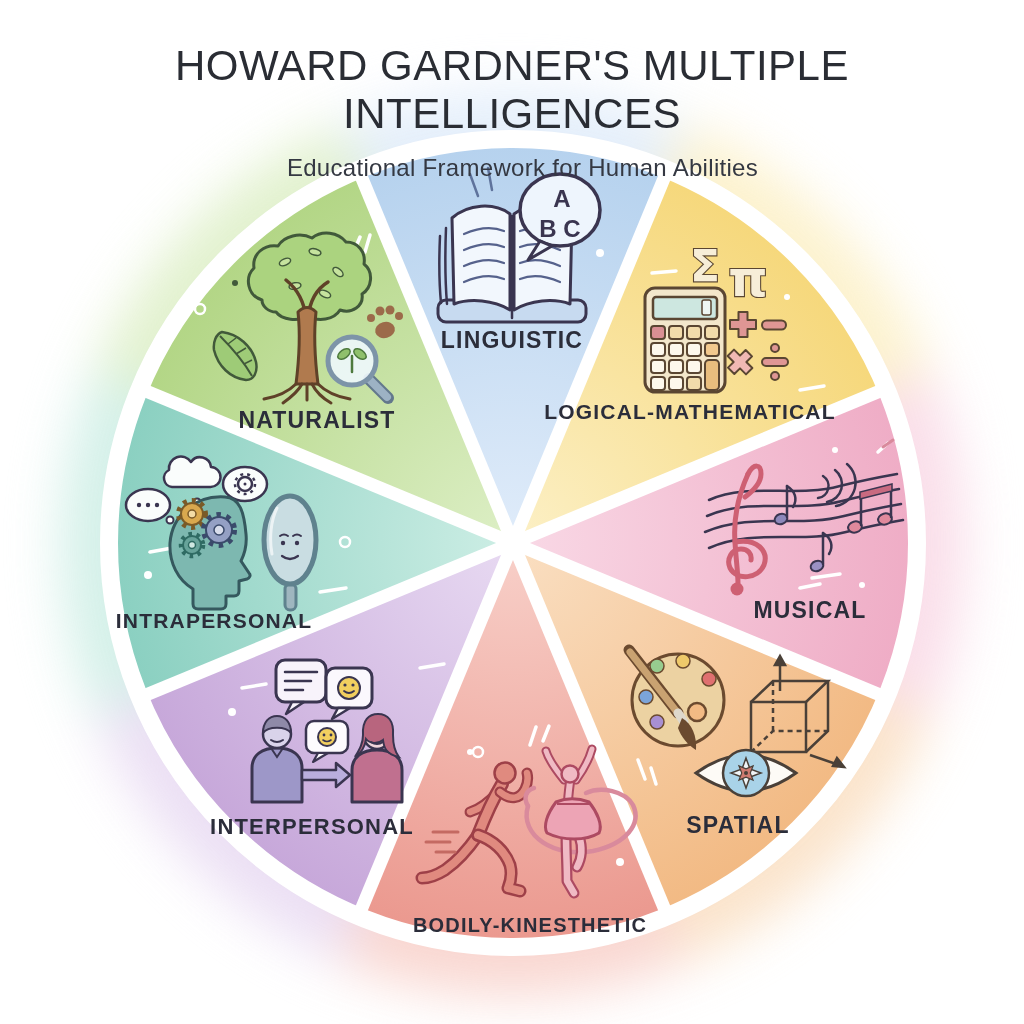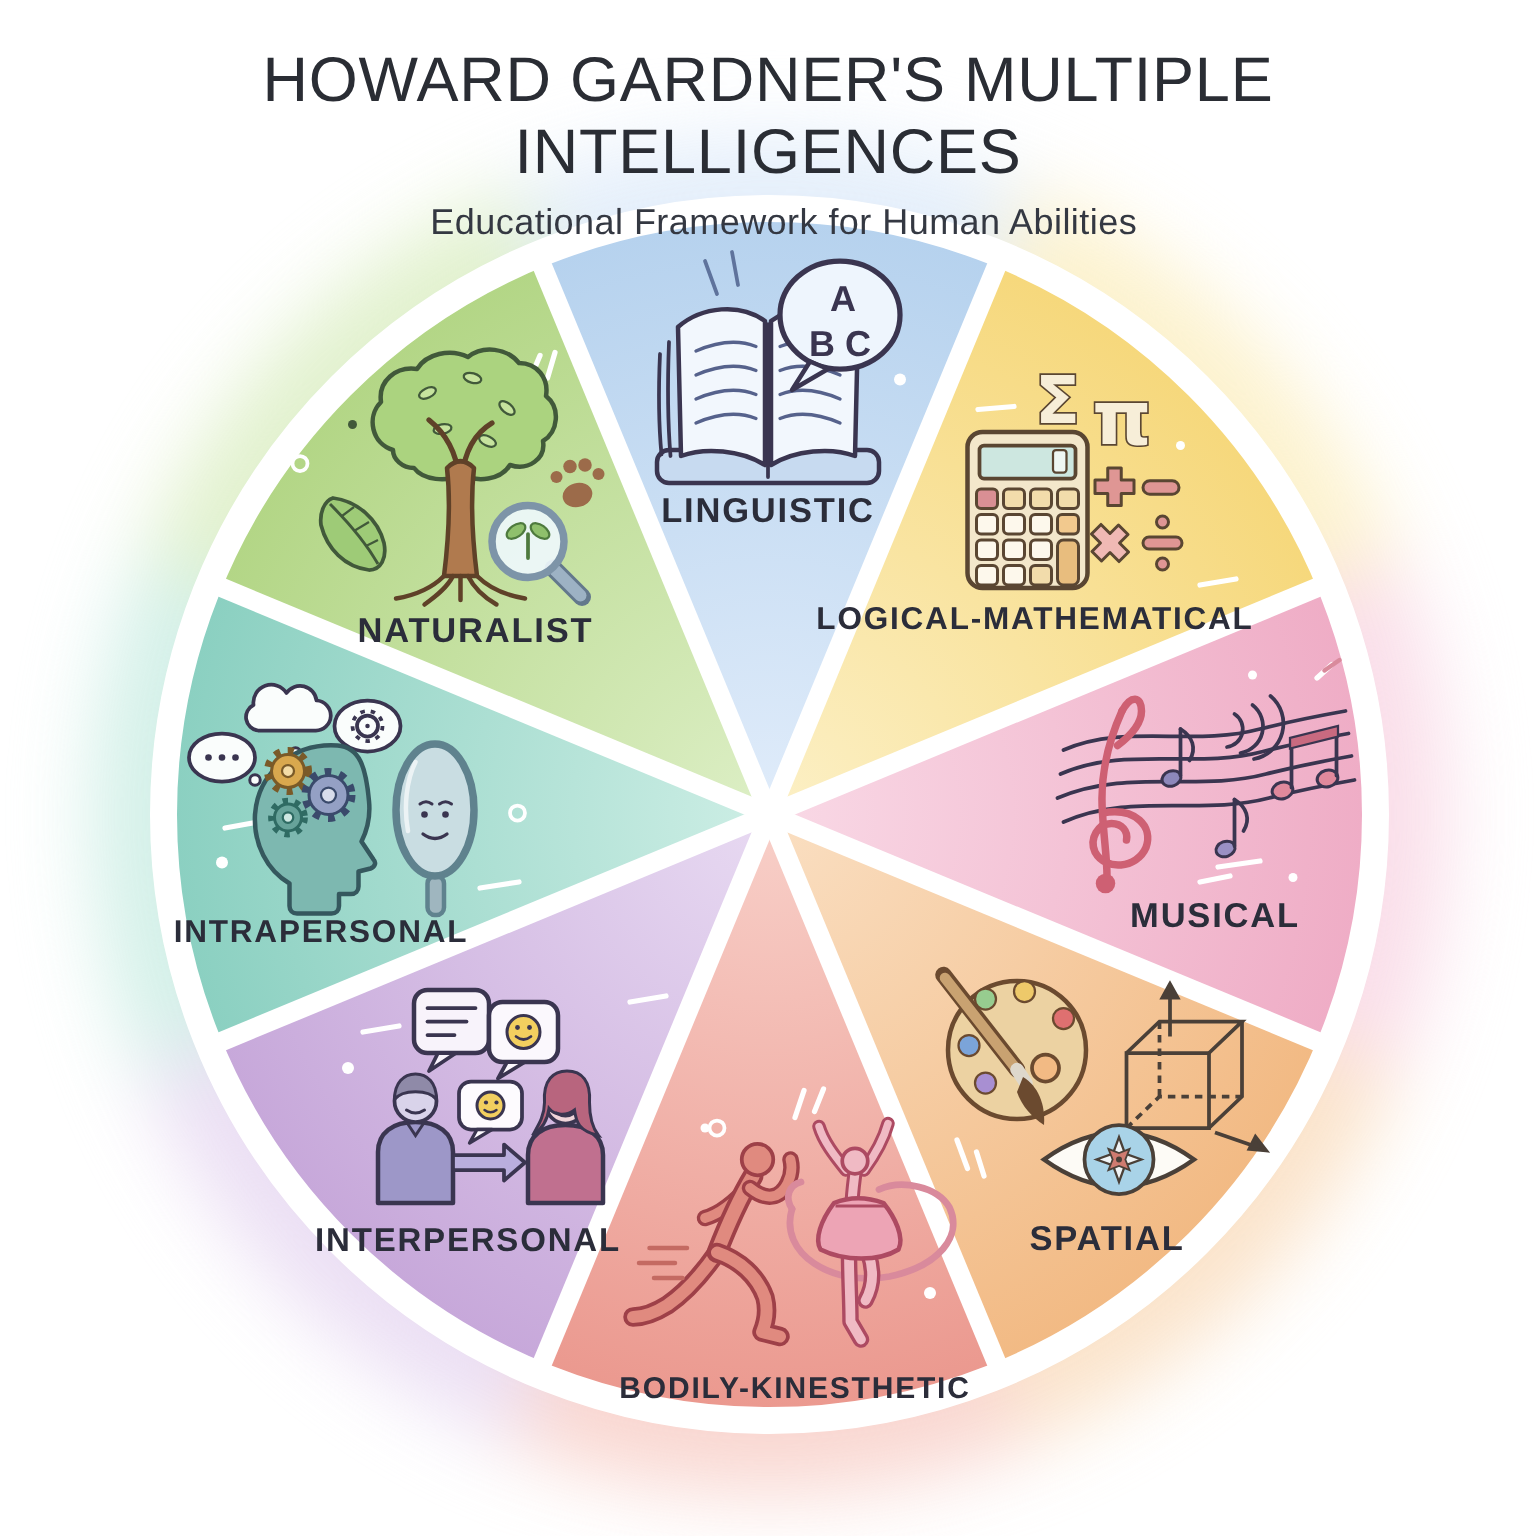--- a/index.html
+++ b/index.html
@@ -7,21 +7,21 @@
     width:1024px;height:1024px;position:relative;overflow:hidden;
     background:#ffffff;font-family:"Liberation Sans",sans-serif;
   }
   #glow{
     position:absolute;left:60px;top:90px;width:906px;height:906px;
     border-radius:50%;filter:blur(26px);opacity:.85;
   }
   #wheel-svg{position:absolute;left:0;top:0;width:1024px;height:1024px;}
   #header{position:absolute;top:26px;left:0;width:100%;text-align:center;z-index:5;}
   #title{
-    margin:3px;font-size:42px;font-weight:400;color:#2a2d34;letter-spacing:.5px;
+    margin:16px;font-size:42px;font-weight:400;color:#2a2d34;letter-spacing:.5px;
   }
   #subtitle{
     margin:10px 0 0 0;font-size:24px;font-weight:400;color:#343842;letter-spacing:.3px;padding-left:21px;
   }
   .seg-label{
     font-family:"Liberation Sans",sans-serif;font-weight:bold;
     fill:#2b2d3a;letter-spacing:1.2px;text-anchor:middle;
   }
   .ln{stroke:#3a3550;fill:none;stroke-linecap:round;stroke-linejoin:round;}
   .limb-o{stroke:#9e4048;fill:none;stroke-linecap:round;stroke-linejoin:round;}

